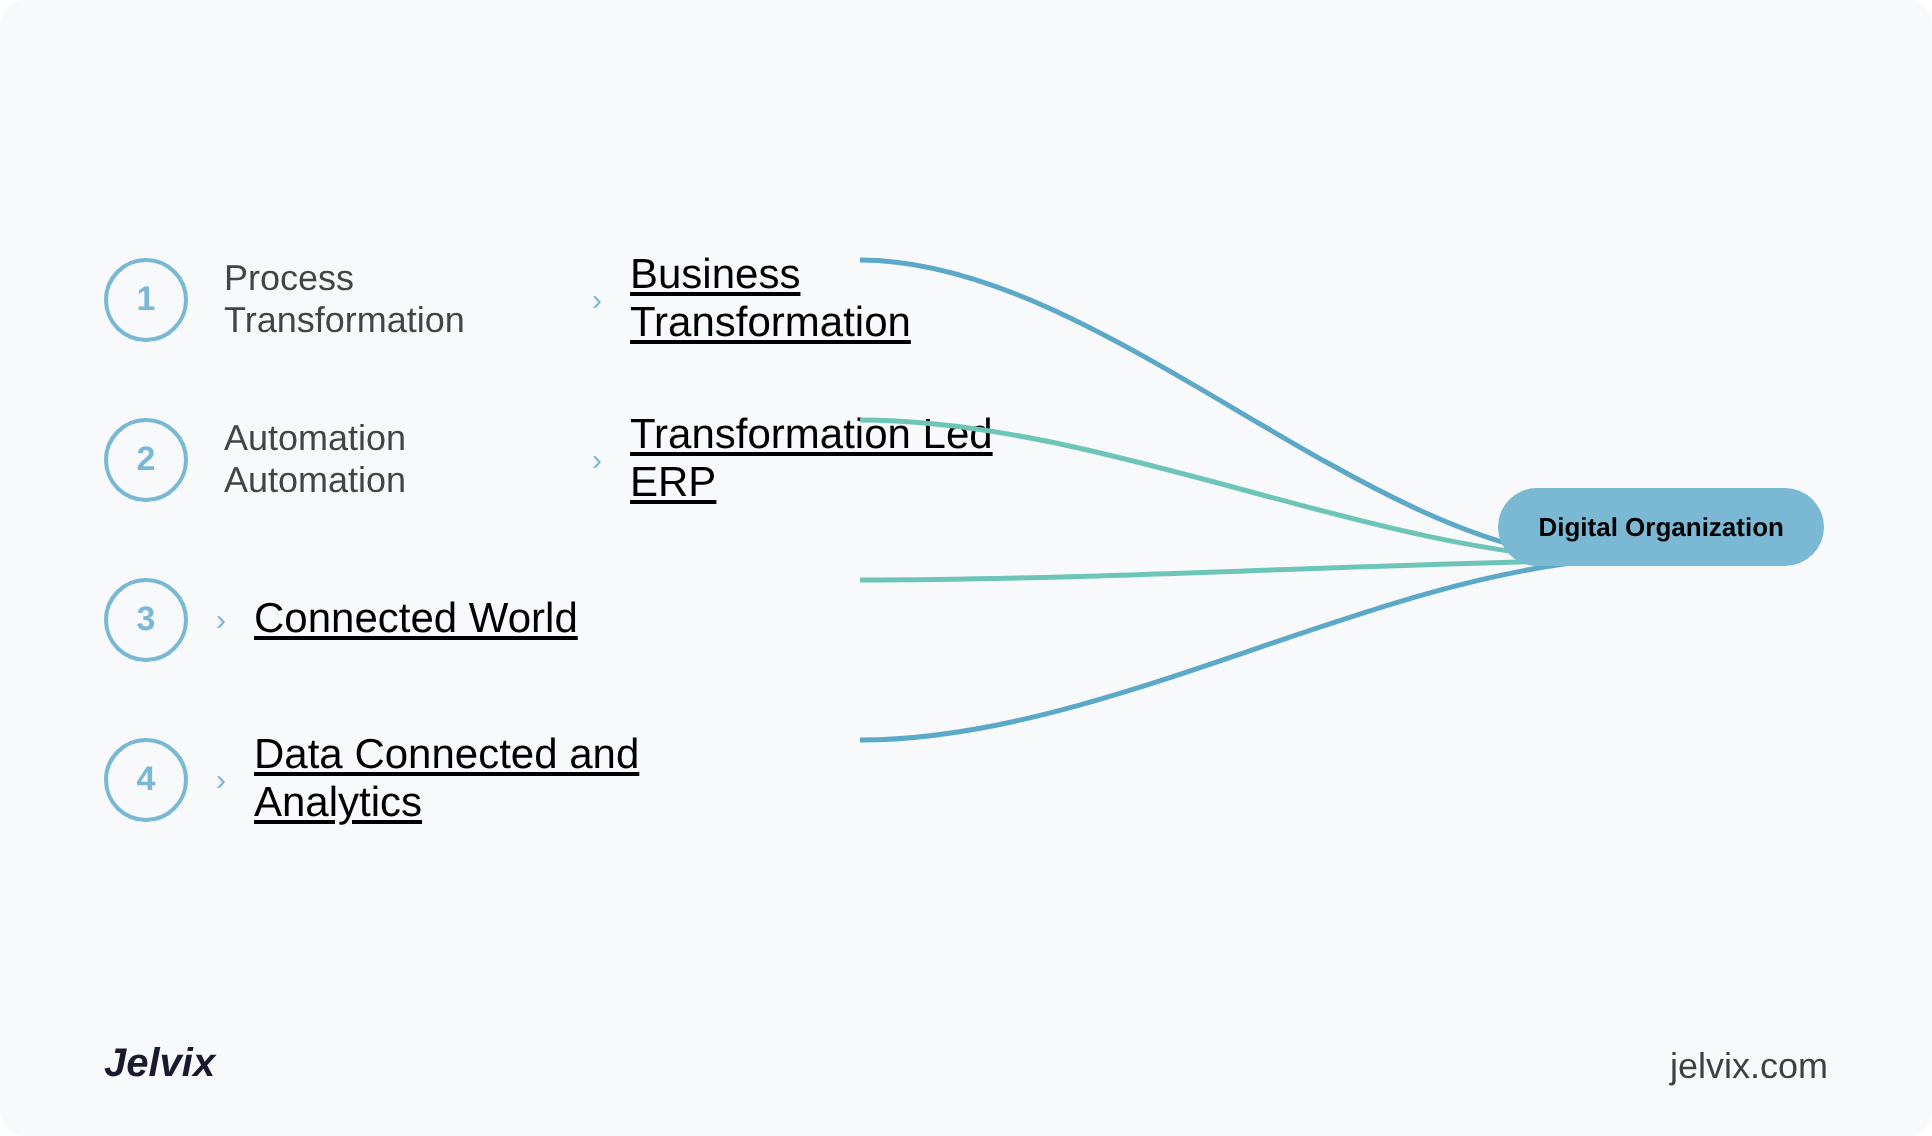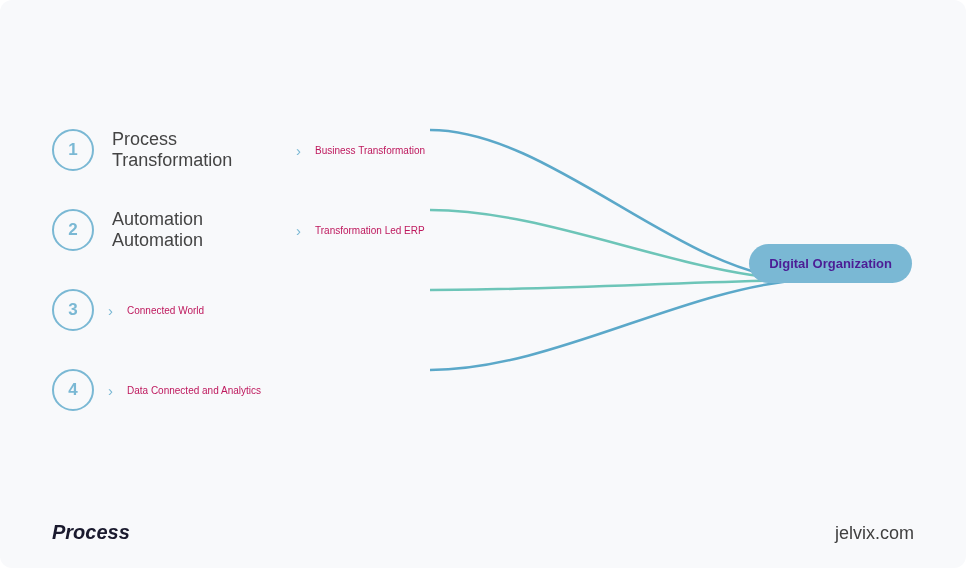--- a/index.html
+++ b/index.html
@@ -69,44 +69,45 @@
     }
 
     .chevron {
       color: #7ab8d4;
       font-size: 15px;
       margin: 0 14px;
       flex-shrink: 0;
     }
 
     .row-sublabel {
-      font-size: 10px;
-      color: #be185d;
+      font-size: 21px;
+      color: #000000;
       width: 200px;
       flex-shrink: 0;
+      text-decoration: underline;
     }
 
     
     .diagram-svg {
       position: absolute;
       top: 90px;
       left: 430px;
       width: 500px;
       height: 380px;
     }
 
     
     .digital-org-pill {
       position: absolute;
       top: 244px;
       right: 54px;
       background: #7ab8d4;
       border-radius: 24px;
       padding: 12px 20px;
-      color: #4c1d95;
+      color: #000000;
       font-size: 13px;
       font-weight: 600;
       white-space: nowrap;
       text-align: right;
     }
 
     
     .footer-left {
       position: absolute;
       bottom: 24px;
@@ -162,16 +163,16 @@
 
     <path d="M 0,120 C 120,120 250,185 370,190" stroke="#6dc5b8" stroke-width="2.5" fill="none" stroke-linecap="round"></path>
 
     <path d="M 0,200 C 120,200 250,192 370,190" stroke="#6dc5b8" stroke-width="2.5" fill="none" stroke-linecap="round"></path>
 
     <path d="M 0,280 C 120,280 250,200 370,190" stroke="#5ba8c9" stroke-width="2.5" fill="none" stroke-linecap="round"></path>
   </svg>
 
   <div class="digital-org-pill">Digital Organization</div>
 
-  <div class="footer-left">Process</div>
+  <div class="footer-left">Jelvix</div>
   <div class="footer-right">jelvix.com</div>
 
 </div>
 
 </body></html>

